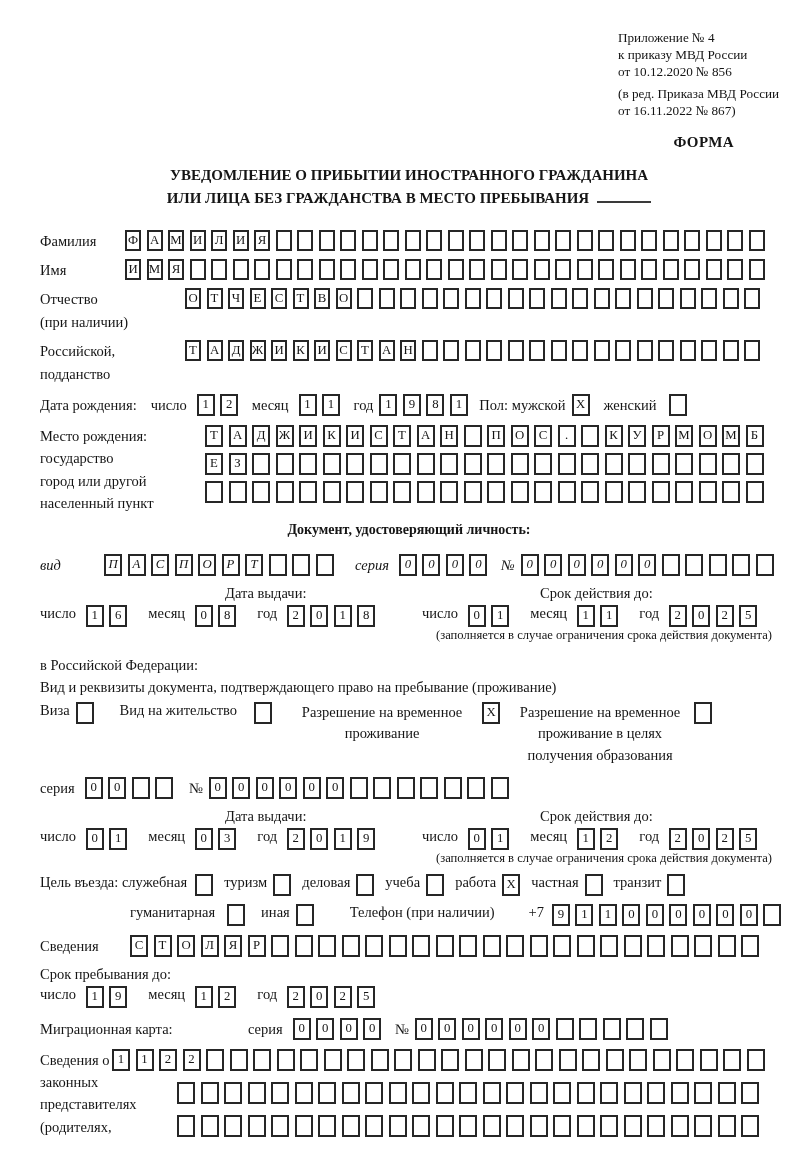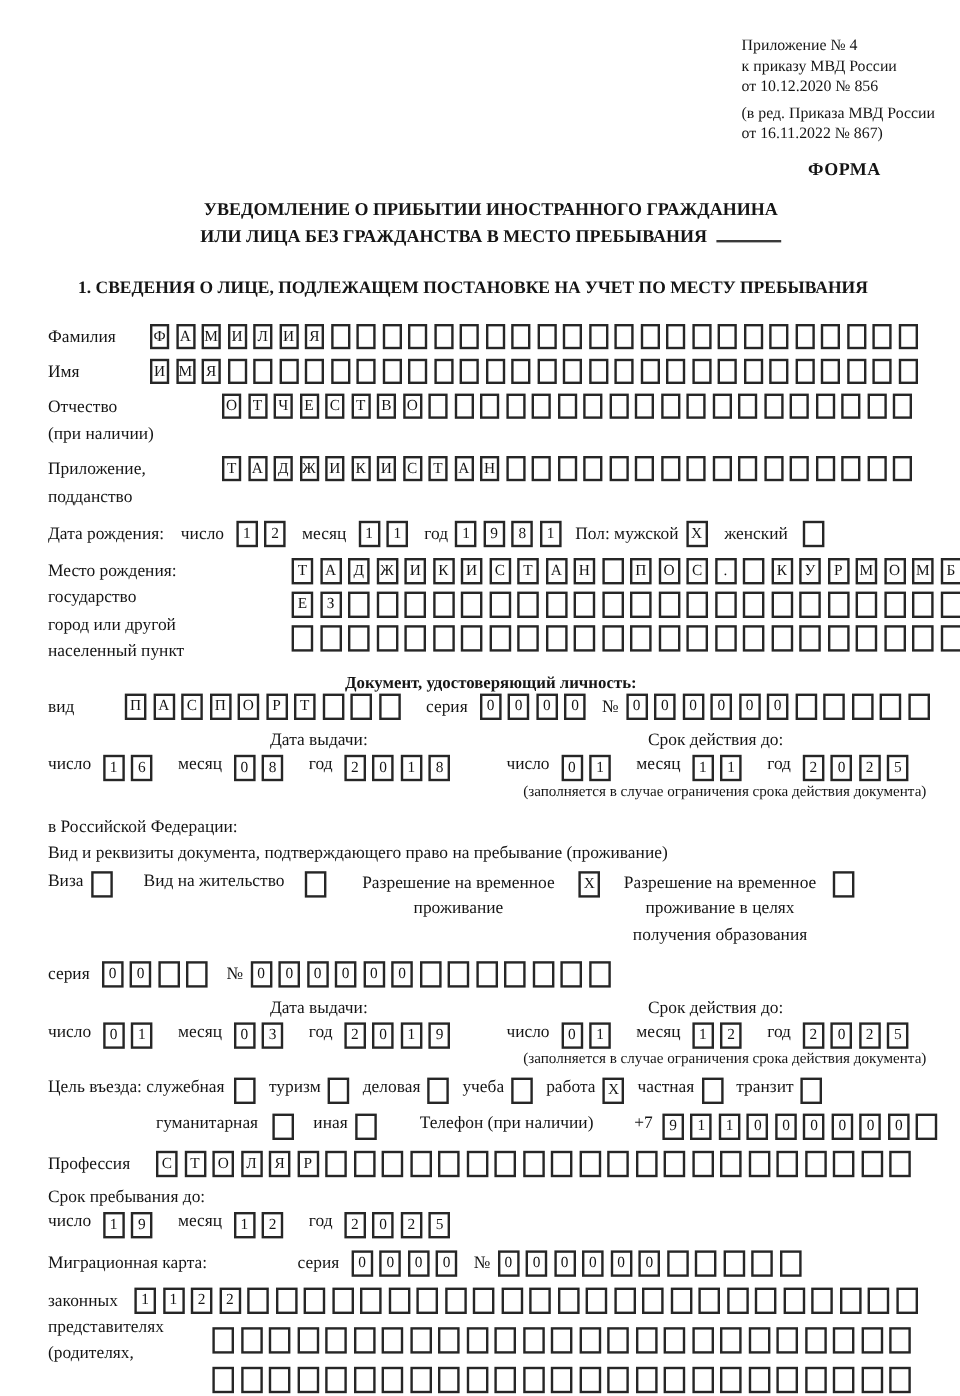--- a/index.html
+++ b/index.html
@@ -62,21 +62,20 @@
     <div>от 16.11.2022 № 867)</div>
   </div>
 
   <div class="forma">ФОРМА</div>
 
   <div class="title">
     <div>УВЕДОМЛЕНИЕ О ПРИБЫТИИ ИНОСТРАННОГО ГРАЖДАНИНА</div>
     <div><span>ИЛИ ЛИЦА БЕЗ ГРАЖДАНСТВА В МЕСТО ПРЕБЫВАНИЯ</span><span class="uline"></span></div>
   </div>
 
-  <div class="sect">1. СВЕДЕНИЯ О ЛИЦЕ, ПОДЛЕЖАЩЕМ ПОСТАНОВКЕ НА УЧЕТ ПО МЕСТУ ПРЕБЫВАНИЯ</div>
 
   <div class="frow" style="margin-top:21px;">
     <span class="flabel w85">Фамилия</span>
     <span class="cells"><span class="cell">Ф</span><span class="cell">А</span><span class="cell">М</span><span class="cell">И</span><span class="cell">Л</span><span class="cell">И</span><span class="cell">Я</span><span class="cell"></span><span class="cell"></span><span class="cell"></span><span class="cell"></span><span class="cell"></span><span class="cell"></span><span class="cell"></span><span class="cell"></span><span class="cell"></span><span class="cell"></span><span class="cell"></span><span class="cell"></span><span class="cell"></span><span class="cell"></span><span class="cell"></span><span class="cell"></span><span class="cell"></span><span class="cell"></span><span class="cell"></span><span class="cell"></span><span class="cell"></span><span class="cell"></span><span class="cell"></span></span>
   </div>
 
   <div class="frow">
     <span class="flabel w85">Имя</span>
     <span class="cells"><span class="cell">И</span><span class="cell">М</span><span class="cell">Я</span><span class="cell"></span><span class="cell"></span><span class="cell"></span><span class="cell"></span><span class="cell"></span><span class="cell"></span><span class="cell"></span><span class="cell"></span><span class="cell"></span><span class="cell"></span><span class="cell"></span><span class="cell"></span><span class="cell"></span><span class="cell"></span><span class="cell"></span><span class="cell"></span><span class="cell"></span><span class="cell"></span><span class="cell"></span><span class="cell"></span><span class="cell"></span><span class="cell"></span><span class="cell"></span><span class="cell"></span><span class="cell"></span><span class="cell"></span><span class="cell"></span></span>
   </div>
@@ -84,56 +83,56 @@
   <div class="frow">
     <span class="flabel w145 stack">
       <span style="display:block;">Отчество</span>
       <span style="display:block;">(при наличии)</span>
     </span>
     <span class="cells"><span class="cell">О</span><span class="cell">Т</span><span class="cell">Ч</span><span class="cell">Е</span><span class="cell">С</span><span class="cell">Т</span><span class="cell">В</span><span class="cell">О</span><span class="cell"></span><span class="cell"></span><span class="cell"></span><span class="cell"></span><span class="cell"></span><span class="cell"></span><span class="cell"></span><span class="cell"></span><span class="cell"></span><span class="cell"></span><span class="cell"></span><span class="cell"></span><span class="cell"></span><span class="cell"></span><span class="cell"></span><span class="cell"></span><span class="cell"></span><span class="cell"></span><span class="cell"></span></span>
   </div>
 
   <div class="frow">
     <span class="flabel w145 stack">
-      <span style="display:block;">Приложение,</span>
+      <span style="display:block;">Российской,</span>
       <span style="display:block;">подданство</span>
     </span>
     <span class="cells"><span class="cell">Т</span><span class="cell">А</span><span class="cell">Д</span><span class="cell">Ж</span><span class="cell">И</span><span class="cell">К</span><span class="cell">И</span><span class="cell">С</span><span class="cell">Т</span><span class="cell">А</span><span class="cell">Н</span><span class="cell"></span><span class="cell"></span><span class="cell"></span><span class="cell"></span><span class="cell"></span><span class="cell"></span><span class="cell"></span><span class="cell"></span><span class="cell"></span><span class="cell"></span><span class="cell"></span><span class="cell"></span><span class="cell"></span><span class="cell"></span><span class="cell"></span><span class="cell"></span></span>
   </div>
 
   <div class="frow" style="margin-top:9px;white-space:nowrap;">
     <span class="flabel" style="margin-right:14px;">Дата рождения:</span>
     <span class="flabel mr10">число</span>
     <span class="cells wide" style="margin-right:8px;"><span class="cell">1</span><span class="cell">2</span></span>
     <span class="flabel mr10">месяц</span>
     <span class="cells wide" style="margin-right:8px;"><span class="cell">1</span><span class="cell">1</span></span>
     <span class="flabel mr6">год</span>
     <span class="cells wide" style="margin-right:6px;"><span class="cell">1</span><span class="cell">9</span><span class="cell">8</span><span class="cell">1</span></span>
     <span class="flabel mr6">Пол: мужской</span>
     <span class="cells cbx" style="margin-right:14px;"><span class="cell">X</span></span>
     <span class="flabel" style="margin-right:12px;">женский</span>
     <span class="cells cbx"><span class="cell"></span></span>
   </div>
 
-  <div class="frow" style="margin-top:9px;gap:38px;">
+  <div class="frow" style="margin-top:9px;">
     <span class="flabel w165 stack">
       <span style="display:block;">Место рождения:</span>
       <span style="display:block;">государство</span>
       <span style="display:block;">город или другой</span>
       <span style="display:block;">населенный пункт</span>
     </span>
     <span>
       <span class="cells wide" style="display:block;margin-bottom:6px;"><span class="cell">Т</span><span class="cell">А</span><span class="cell">Д</span><span class="cell">Ж</span><span class="cell">И</span><span class="cell">К</span><span class="cell">И</span><span class="cell">С</span><span class="cell">Т</span><span class="cell">А</span><span class="cell">Н</span><span class="cell"></span><span class="cell">П</span><span class="cell">О</span><span class="cell">С</span><span class="cell">.</span><span class="cell"></span><span class="cell">К</span><span class="cell">У</span><span class="cell">Р</span><span class="cell">М</span><span class="cell">О</span><span class="cell">М</span><span class="cell">Б</span></span>
       <span class="cells wide" style="display:block;margin-bottom:6px;"><span class="cell">Е</span><span class="cell">З</span><span class="cell"></span><span class="cell"></span><span class="cell"></span><span class="cell"></span><span class="cell"></span><span class="cell"></span><span class="cell"></span><span class="cell"></span><span class="cell"></span><span class="cell"></span><span class="cell"></span><span class="cell"></span><span class="cell"></span><span class="cell"></span><span class="cell"></span><span class="cell"></span><span class="cell"></span><span class="cell"></span><span class="cell"></span><span class="cell"></span><span class="cell"></span><span class="cell"></span></span>
       <span class="cells wide" style="display:block;"><span class="cell"></span><span class="cell"></span><span class="cell"></span><span class="cell"></span><span class="cell"></span><span class="cell"></span><span class="cell"></span><span class="cell"></span><span class="cell"></span><span class="cell"></span><span class="cell"></span><span class="cell"></span><span class="cell"></span><span class="cell"></span><span class="cell"></span><span class="cell"></span><span class="cell"></span><span class="cell"></span><span class="cell"></span><span class="cell"></span><span class="cell"></span><span class="cell"></span><span class="cell"></span><span class="cell"></span></span>
     </span>
   </div>
 
   <div class="dochead">Документ, удостоверяющий личность:</div>
-  <div class="frow" style="margin-top:0;white-space:nowrap;">
+  <div class="frow" style="margin-top:16px;white-space:nowrap;font-style:italic;">
     <span class="flabel" style="width:64px;">вид</span>
     <span class="cells wide" style="margin-right:16px;"><span class="cell">П</span><span class="cell">А</span><span class="cell">С</span><span class="cell">П</span><span class="cell">О</span><span class="cell">Р</span><span class="cell">Т</span><span class="cell"></span><span class="cell"></span><span class="cell"></span></span>
     <span class="flabel mr10">серия</span>
     <span class="cells wide" style="margin-right:8px;"><span class="cell">0</span><span class="cell">0</span><span class="cell">0</span><span class="cell">0</span></span>
     <span class="flabel mr6">№</span>
     <span class="cells wide"><span class="cell">0</span><span class="cell">0</span><span class="cell">0</span><span class="cell">0</span><span class="cell">0</span><span class="cell">0</span><span class="cell"></span><span class="cell"></span><span class="cell"></span><span class="cell"></span><span class="cell"></span></span>
   </div>
 
   <div class="daterow">
     <div class="dgrp" style="width:382px;">
@@ -245,21 +244,21 @@
     <span>гуманитарная</span>
     <span class="cells cbx" style="margin-left:12px;"><span class="cell"></span></span>
     <span class="opt" style="margin-left:16px;">иная</span>
     <span class="cells cbx"><span class="cell"></span></span>
     <span style="margin-left:36px;">Телефон (при наличии)</span>
     <span style="margin-left:34px;margin-right:8px;">+7</span>
     <span class="cells wide"><span class="cell">9</span><span class="cell">1</span><span class="cell">1</span><span class="cell">0</span><span class="cell">0</span><span class="cell">0</span><span class="cell">0</span><span class="cell">0</span><span class="cell">0</span><span class="cell"></span></span>
   </div>
 
   <div class="frow" style="margin-top:9px;">
-    <span class="flabel" style="width:90px;">Профессия</span>
+    <span class="flabel" style="width:90px;">Сведения</span>
     <span class="cells wide"><span class="cell">С</span><span class="cell">Т</span><span class="cell">О</span><span class="cell">Л</span><span class="cell">Я</span><span class="cell">Р</span><span class="cell"></span><span class="cell"></span><span class="cell"></span><span class="cell"></span><span class="cell"></span><span class="cell"></span><span class="cell"></span><span class="cell"></span><span class="cell"></span><span class="cell"></span><span class="cell"></span><span class="cell"></span><span class="cell"></span><span class="cell"></span><span class="cell"></span><span class="cell"></span><span class="cell"></span><span class="cell"></span><span class="cell"></span><span class="cell"></span><span class="cell"></span></span>
   </div>
 
   <div class="daterow">
     <div class="dgrp">
       <div class="dhead" style="">Срок пребывания до:</div>
       <div class="drow">
         <span class="lbl">число</span>
         <span class="cells wide grp"><span class="cell">1</span><span class="cell">9</span></span>
         <span class="lbl">месяц</span>
@@ -273,20 +272,21 @@
   <div class="frow" style="margin-top:10px;white-space:nowrap;">
     <span class="flabel" style="width:208px;">Миграционная карта:</span>
     <span class="flabel mr10">серия</span>
     <span class="cells wide" style="margin-right:8px;"><span class="cell">0</span><span class="cell">0</span><span class="cell">0</span><span class="cell">0</span></span>
     <span class="flabel mr6">№</span>
     <span class="cells wide"><span class="cell">0</span><span class="cell">0</span><span class="cell">0</span><span class="cell">0</span><span class="cell">0</span><span class="cell">0</span><span class="cell"></span><span class="cell"></span><span class="cell"></span><span class="cell"></span><span class="cell"></span></span>
   </div>
 
   <div class="reps">
     <div class="replabel">
+      <div>Сведения о</div>
       <div>законных</div>
       <div>представителях</div>
       <div>(родителях,</div>
 
     </div>
     <span class="cells wide r1"><span class="cell">1</span><span class="cell">1</span><span class="cell">2</span><span class="cell">2</span><span class="cell"></span><span class="cell"></span><span class="cell"></span><span class="cell"></span><span class="cell"></span><span class="cell"></span><span class="cell"></span><span class="cell"></span><span class="cell"></span><span class="cell"></span><span class="cell"></span><span class="cell"></span><span class="cell"></span><span class="cell"></span><span class="cell"></span><span class="cell"></span><span class="cell"></span><span class="cell"></span><span class="cell"></span><span class="cell"></span><span class="cell"></span><span class="cell"></span><span class="cell"></span><span class="cell"></span></span>
     <span class="cells wide r2"><span class="cell"></span><span class="cell"></span><span class="cell"></span><span class="cell"></span><span class="cell"></span><span class="cell"></span><span class="cell"></span><span class="cell"></span><span class="cell"></span><span class="cell"></span><span class="cell"></span><span class="cell"></span><span class="cell"></span><span class="cell"></span><span class="cell"></span><span class="cell"></span><span class="cell"></span><span class="cell"></span><span class="cell"></span><span class="cell"></span><span class="cell"></span><span class="cell"></span><span class="cell"></span><span class="cell"></span><span class="cell"></span></span>
     <span class="cells wide r3"><span class="cell"></span><span class="cell"></span><span class="cell"></span><span class="cell"></span><span class="cell"></span><span class="cell"></span><span class="cell"></span><span class="cell"></span><span class="cell"></span><span class="cell"></span><span class="cell"></span><span class="cell"></span><span class="cell"></span><span class="cell"></span><span class="cell"></span><span class="cell"></span><span class="cell"></span><span class="cell"></span><span class="cell"></span><span class="cell"></span><span class="cell"></span><span class="cell"></span><span class="cell"></span><span class="cell"></span><span class="cell"></span></span>
 
   </div>

